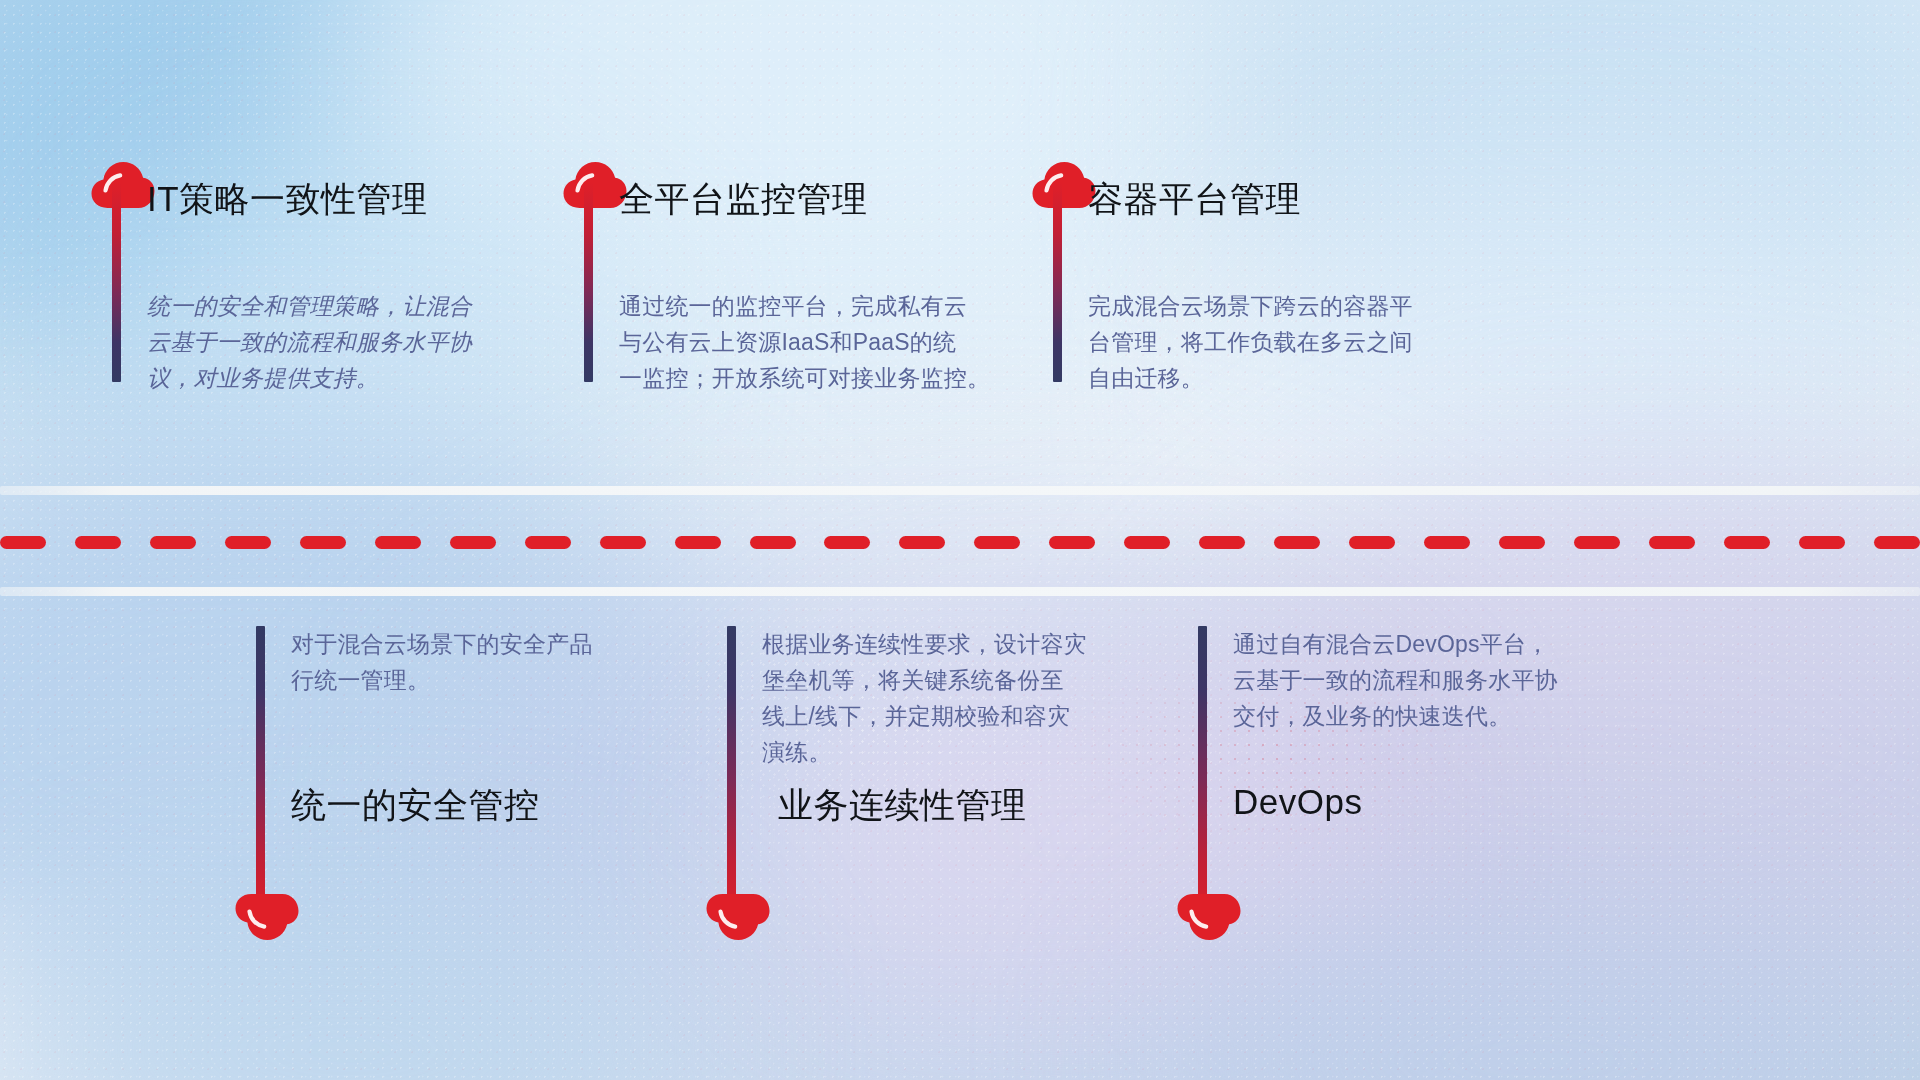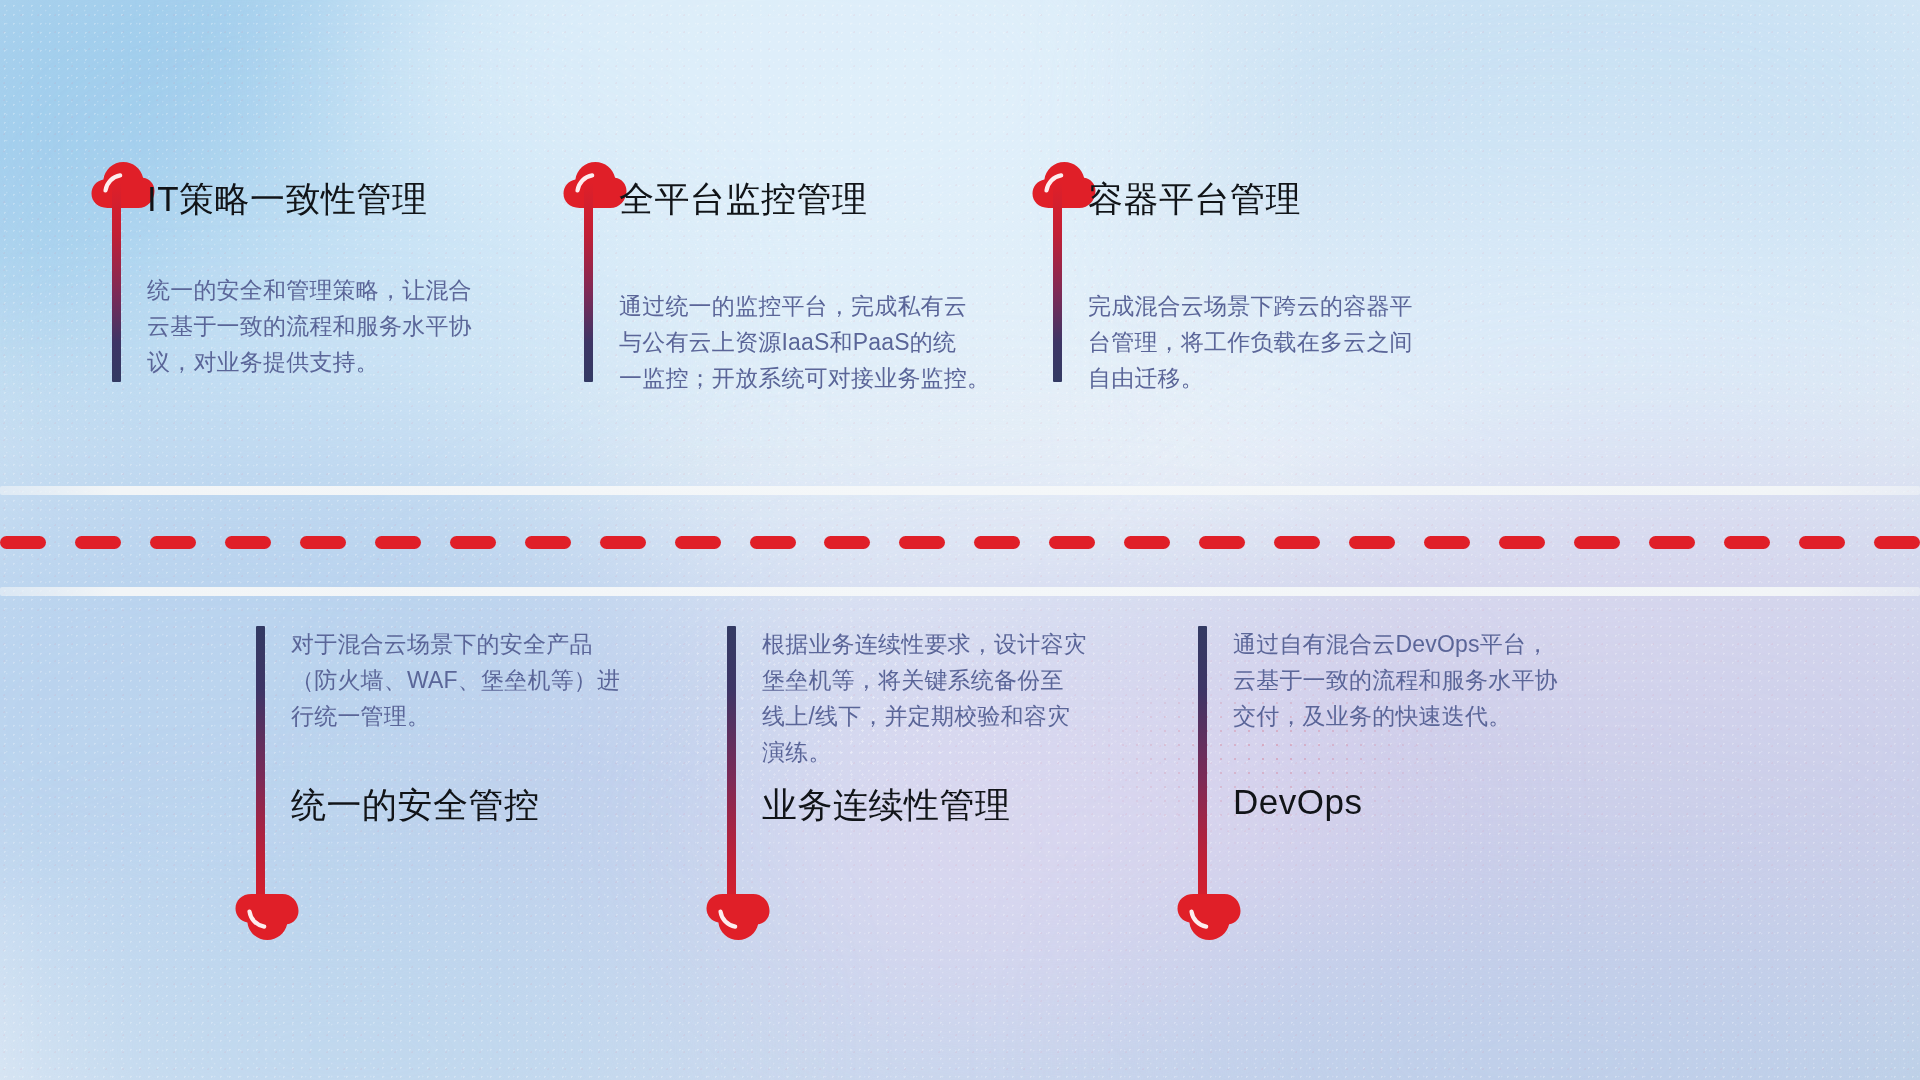--- a/index.html
+++ b/index.html
@@ -156,21 +156,21 @@
 
   <div class="marker" style="left:96px;top:160px;">
     <div class="cloud-wrap" style="left:-6px;top:0;">
       <svg viewBox="0 0 66 50" aria-hidden="true">
         <path d="M17.5 48 C7.8 48 1.5 41.6 1.5 33.6 C1.5 26.6 6.6 20.8 13.4 19.6 C14.6 9.6 23.1 2 33.4 2 C43.0 2 51.1 8.7 53.1 17.7 C59.9 18.6 64.5 24.2 64.5 31.0 C64.5 40.2 57.6 48 48.3 48 Z" fill="#e01f28"></path>
         <path d="M15.5 30.5 C16.6 22.6 22.6 16.6 30.2 15.4" fill="none" stroke="#ffffff" stroke-width="4.2" stroke-linecap="round" opacity="0.92"></path>
       </svg>
     </div>
     <div class="stem down" style="left:16px;top:22px;height:200px;"></div>
     <div class="m-title" style="left:51px;top:16px;">IT策略一致性管理</div>
-    <div class="m-body" style="left:51px;top:112px;">
+    <div class="m-body" style="left:51px;top:128px;font-style:italic;">
         <span>统一的安全和管理策略，让混合</span>
         <span>云基于一致的流程和服务水平协</span>
         <span>议，对业务提供支持。</span>
       </div>
   </div>
 
   <div class="marker" style="left:568px;top:160px;">
     <div class="cloud-wrap" style="left:-6px;top:0;">
       <svg viewBox="0 0 66 50" aria-hidden="true">
         <path d="M17.5 48 C7.8 48 1.5 41.6 1.5 33.6 C1.5 26.6 6.6 20.8 13.4 19.6 C14.6 9.6 23.1 2 33.4 2 C43.0 2 51.1 8.7 53.1 17.7 C59.9 18.6 64.5 24.2 64.5 31.0 C64.5 40.2 57.6 48 48.3 48 Z" fill="#e01f28"></path>
@@ -205,41 +205,40 @@
   <div class="marker" style="left:240px;top:626px;">
     <div class="stem up" style="left:16px;top:0;height:294px;"></div>
     <div class="cloud-wrap" style="left:-6px;top:266px;transform:scaleY(-1);">
       <svg viewBox="0 0 66 50" aria-hidden="true">
         <path d="M17.5 48 C7.8 48 1.5 41.6 1.5 33.6 C1.5 26.6 6.6 20.8 13.4 19.6 C14.6 9.6 23.1 2 33.4 2 C43.0 2 51.1 8.7 53.1 17.7 C59.9 18.6 64.5 24.2 64.5 31.0 C64.5 40.2 57.6 48 48.3 48 Z" fill="#e01f28"></path>
         <path d="M15.5 30.5 C16.6 22.6 22.6 16.6 30.2 15.4" fill="none" stroke="#ffffff" stroke-width="4.2" stroke-linecap="round" opacity="0.92"></path>
       </svg>
     </div>
     <div class="m-body" style="left:51px;top:0px;">
         <span>对于混合云场景下的安全产品</span>
-        <span>（防火墙、WAF、堡垒机等）进</span>
         <span>行统一管理。</span>
       </div>
     <div class="m-title" style="left:51px;top:156px;">统一的安全管控</div>
   </div>
 
   <div class="marker" style="left:711px;top:626px;">
     <div class="stem up" style="left:16px;top:0;height:294px;"></div>
     <div class="cloud-wrap" style="left:-6px;top:266px;transform:scaleY(-1);">
       <svg viewBox="0 0 66 50" aria-hidden="true">
         <path d="M17.5 48 C7.8 48 1.5 41.6 1.5 33.6 C1.5 26.6 6.6 20.8 13.4 19.6 C14.6 9.6 23.1 2 33.4 2 C43.0 2 51.1 8.7 53.1 17.7 C59.9 18.6 64.5 24.2 64.5 31.0 C64.5 40.2 57.6 48 48.3 48 Z" fill="#e01f28"></path>
         <path d="M15.5 30.5 C16.6 22.6 22.6 16.6 30.2 15.4" fill="none" stroke="#ffffff" stroke-width="4.2" stroke-linecap="round" opacity="0.92"></path>
       </svg>
     </div>
     <div class="m-body" style="left:51px;top:0px;">
         <span>根据业务连续性要求，设计容灾</span>
         <span>堡垒机等，将关键系统备份至</span>
         <span>线上/线下，并定期校验和容灾</span>
         <span>演练。</span>
       </div>
-    <div class="m-title" style="left:51px;top:156px;">业务连续性管理</div>
+    <div class="m-title" style="left:67px;top:156px;">业务连续性管理</div>
   </div>
 
   <div class="marker" style="left:1182px;top:626px;">
     <div class="stem up" style="left:16px;top:0;height:294px;"></div>
     <div class="cloud-wrap" style="left:-6px;top:266px;transform:scaleY(-1);">
       <svg viewBox="0 0 66 50" aria-hidden="true">
         <path d="M17.5 48 C7.8 48 1.5 41.6 1.5 33.6 C1.5 26.6 6.6 20.8 13.4 19.6 C14.6 9.6 23.1 2 33.4 2 C43.0 2 51.1 8.7 53.1 17.7 C59.9 18.6 64.5 24.2 64.5 31.0 C64.5 40.2 57.6 48 48.3 48 Z" fill="#e01f28"></path>
         <path d="M15.5 30.5 C16.6 22.6 22.6 16.6 30.2 15.4" fill="none" stroke="#ffffff" stroke-width="4.2" stroke-linecap="round" opacity="0.92"></path>
       </svg>
     </div>

